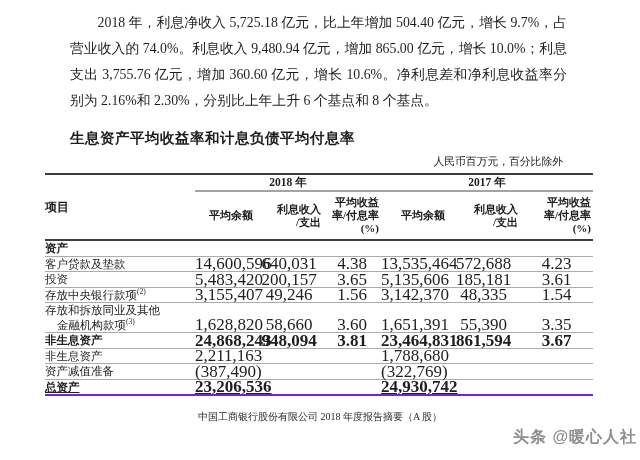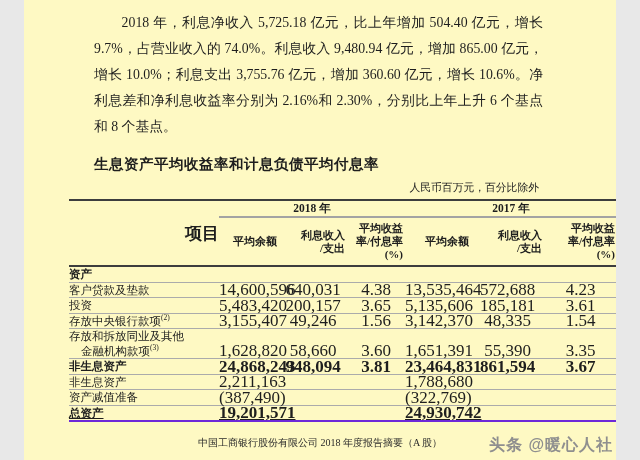--- a/index.html
+++ b/index.html
@@ -1,20 +1,20 @@
 <!DOCTYPE html>
 <html><head>
 <meta charset="utf-8">
 <style>
   html,body { margin:0; padding:0; background:#e8e8e8; }
   .page {
     position:relative;
-    width:592px; height:460px;
+    width:640px; height:460px;
     margin:0 auto;
-    background:#fef9c3;
+    background:#ffffff;
     color:#1e1e1e;
     font-family:"Liberation Serif","DejaVu Serif",serif;
     overflow:hidden;
   }
   .para {
     margin:0;
     padding:10px 73px 0 70px;
     font-size:13.8px;
     line-height:26px;
     text-align:justify;
@@ -36,22 +36,22 @@
   table.yield {
     width:548px;
     margin-left:45px;
     border-collapse:collapse;
     table-layout:fixed;
     border-top:2px solid #3d3d3d;
   }
   table.yield th, table.yield td { padding:0; }
   thead th { font-weight:bold; font-size:11px; vertical-align:middle; }
   th.item-head {
-    text-align:right;
-    font-size:17px;
+    text-align:left;
+    font-size:12px;
     border-bottom:2px solid #3d3d3d;
     padding-left:10px;
   }
   th.year-cell {
     text-align:center;
     font-size:11.5px;
     padding:3px 0 2px 0;
     border-bottom:2px solid #a3a3a3;
   }
   tr.sub-row th {
@@ -81,21 +81,21 @@
   .indent2 { padding-left:12px; }
   sup { font-size:7.5px; line-height:0; }
   .footer {
     margin-top:14px;
     text-align:center;
     font-size:10px;
     color:#2a2a2a;
   }
   .watermark {
     position:absolute;
-    right:3px; bottom:4px;
+    right:3px; bottom:12px;
     font-size:16px;
     font-weight:bold;
     color:#8f8f8f;
     letter-spacing:1px;
     font-family:"Liberation Sans","DejaVu Sans",sans-serif;
   }
 </style>
 </head>
 <body>
 
@@ -221,21 +221,21 @@
         <td class="label-cell">资产减值准备</td>
         <td class="num">(387,490)</td>
         <td class="num"></td>
         <td class="num"></td>
         <td class="num">(322,769)</td>
         <td class="num"></td>
         <td class="num"></td>
       </tr>
       <tr class="total-row last-row">
         <td class="label-cell">总资产</td>
-        <td class="num">19,201,571</td>
+        <td class="num">23,206,536</td>
         <td class="num"></td>
         <td class="num"></td>
         <td class="num">24,930,742</td>
         <td class="num"></td>
         <td class="num"></td>
       </tr>
     </tbody>
   </table>
 
   <div class="footer">中国工商银行股份有限公司 2018 年度报告摘要（A 股）</div>

